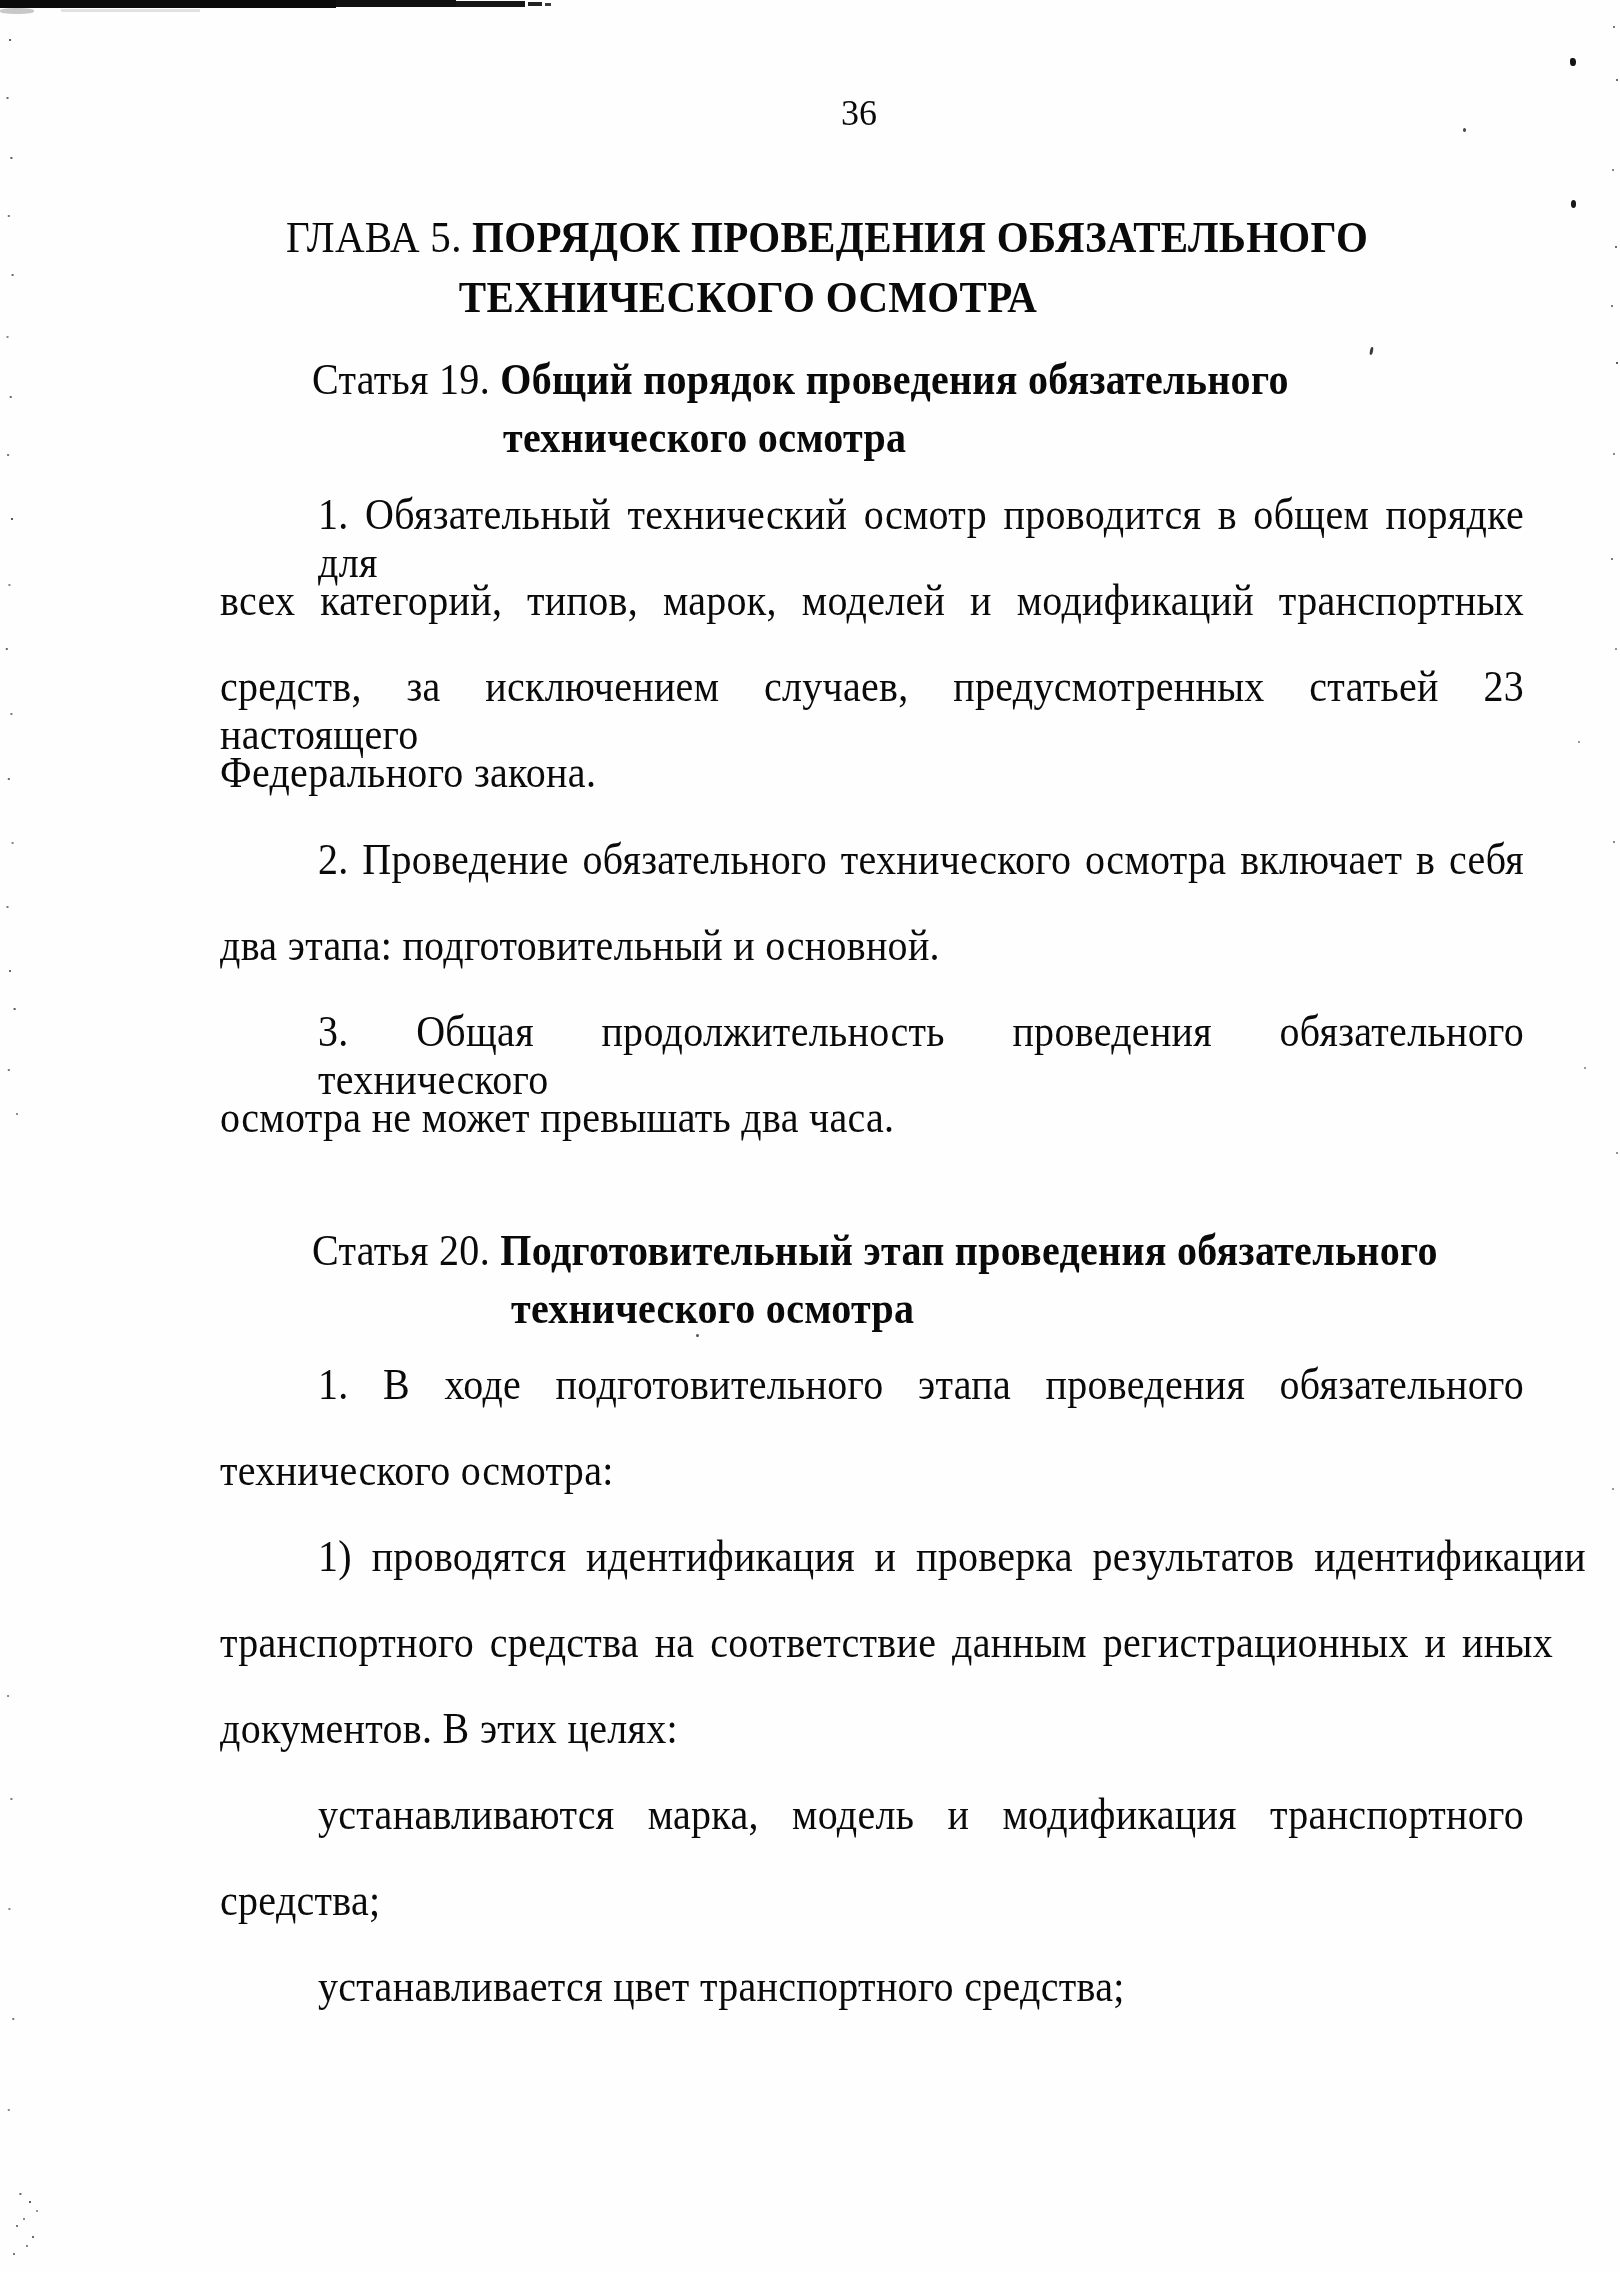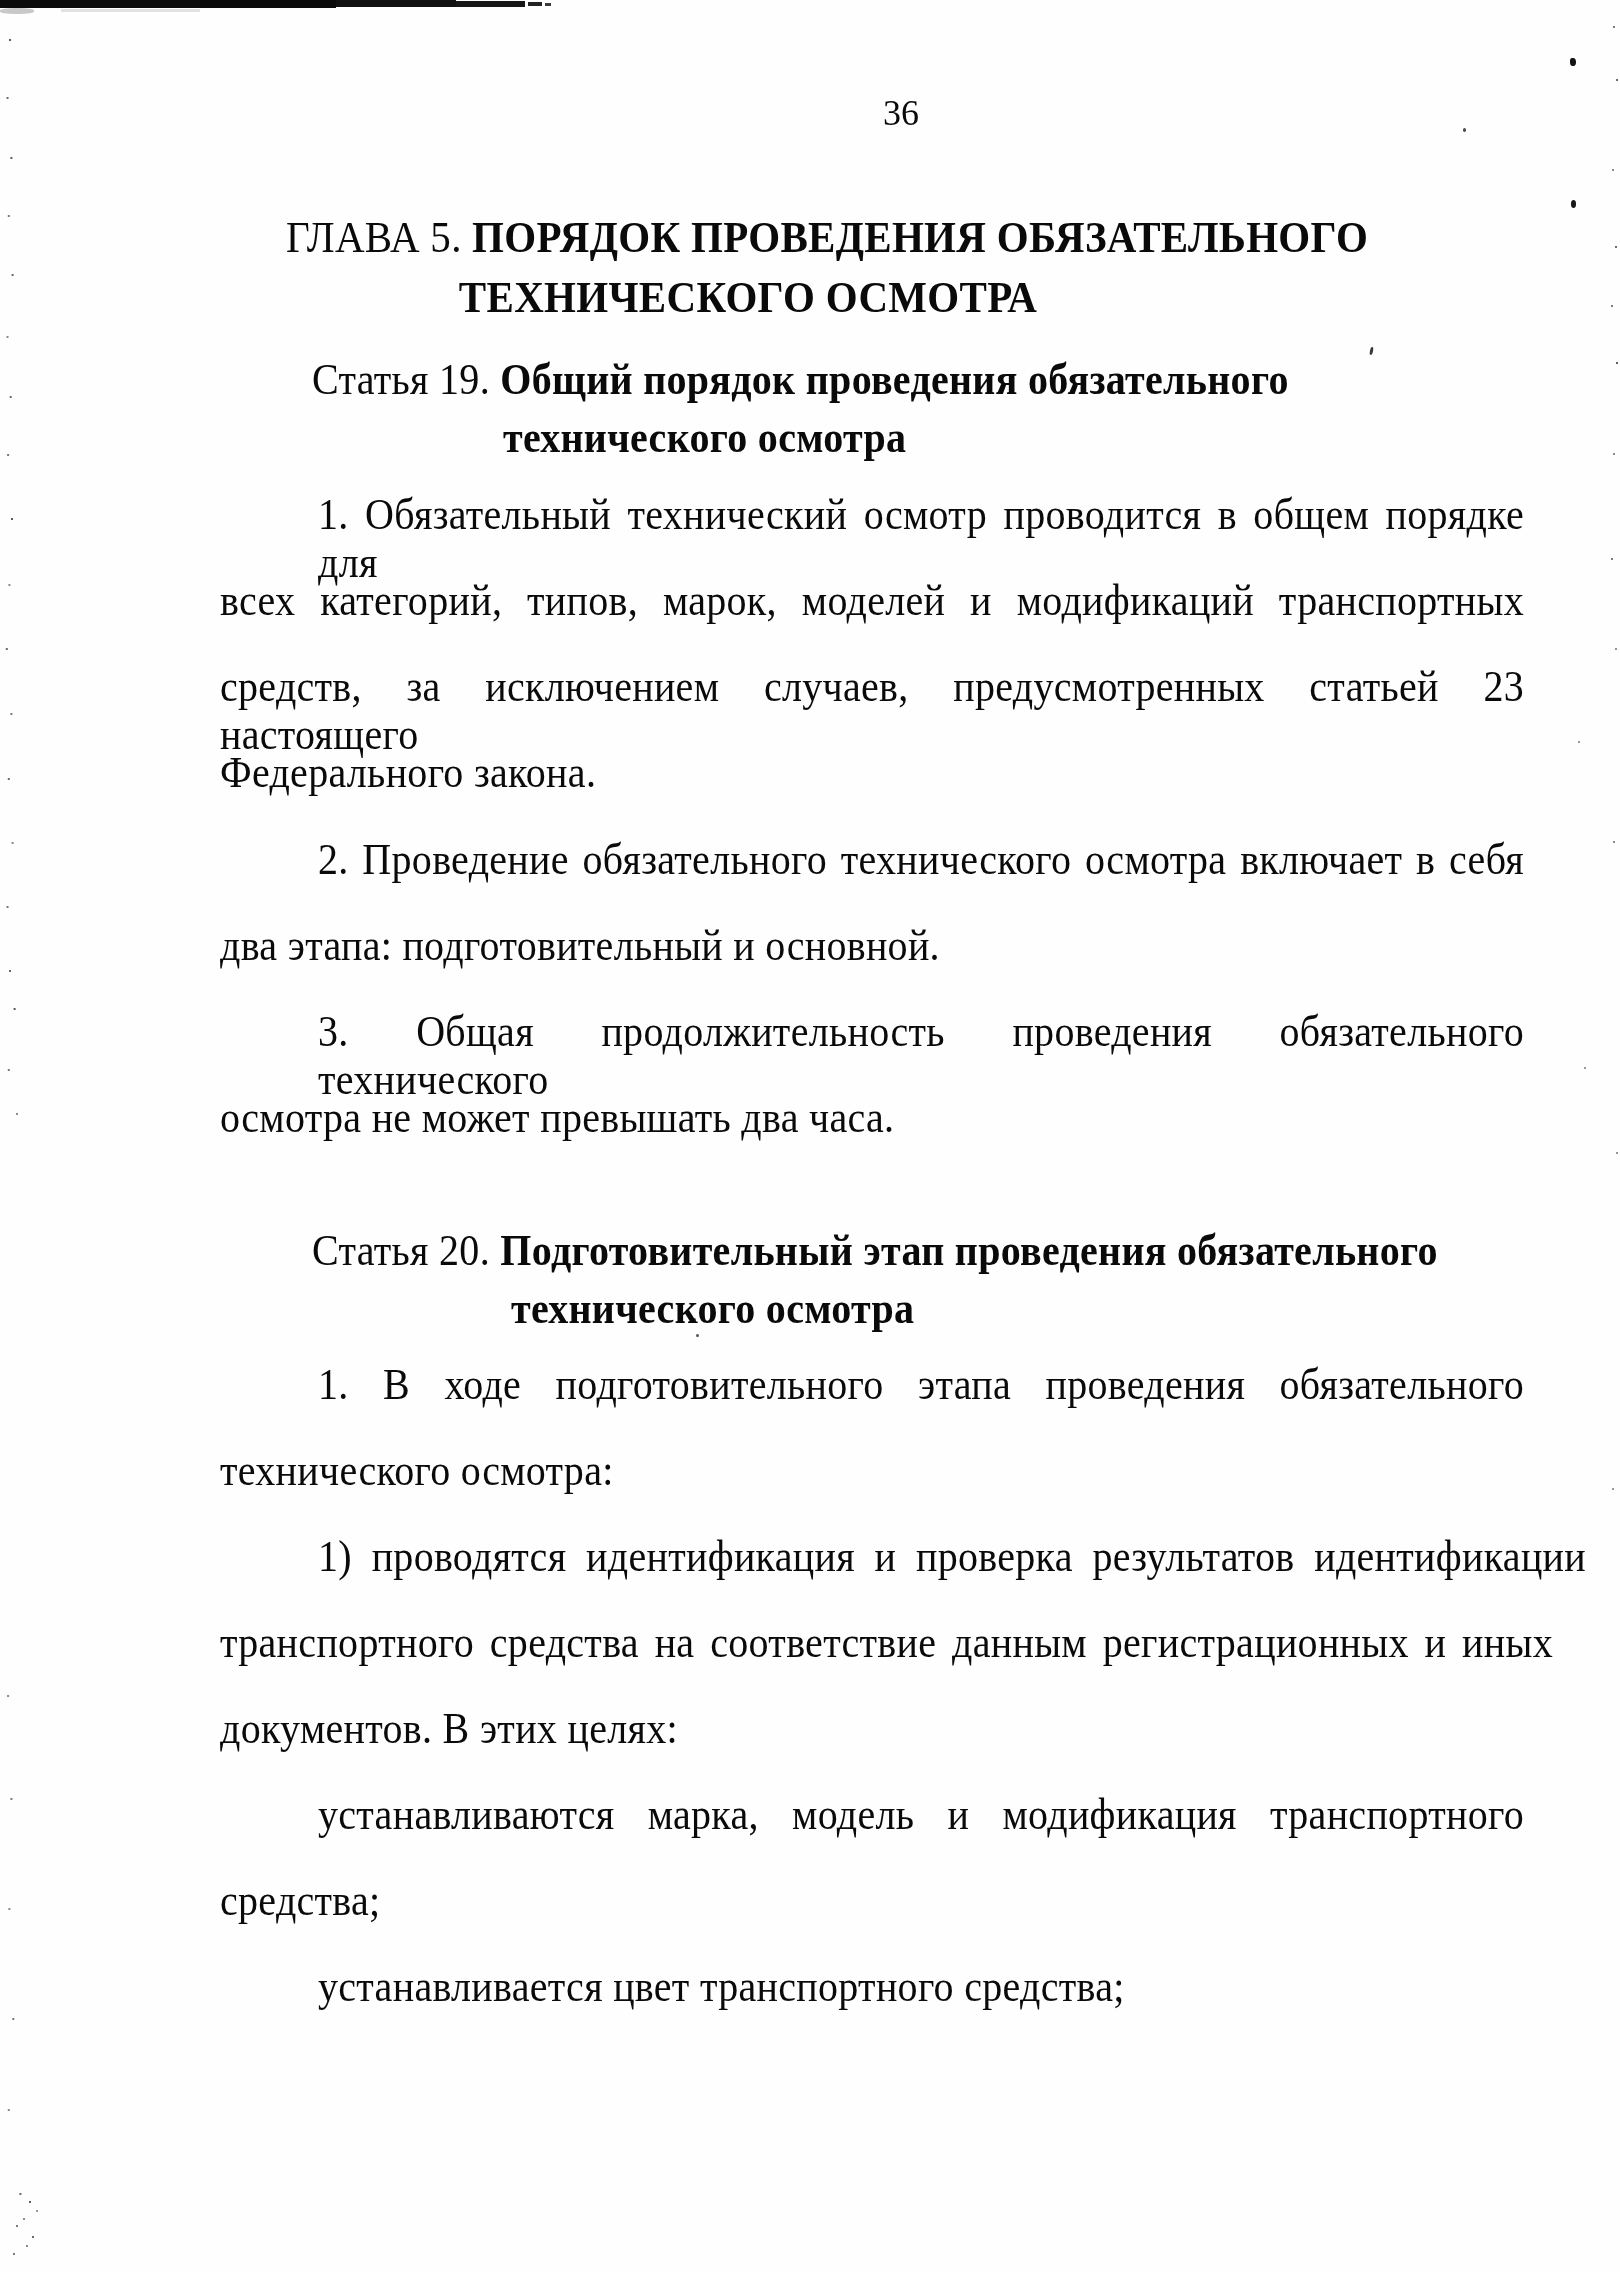--- a/index.html
+++ b/index.html
@@ -52,21 +52,21 @@
     line-height: 43px;
     letter-spacing: 0.3px;
     transform: scaleY(1.12);
     transform-origin: 0 0;
     white-space: nowrap;
   }
   .just { white-space: normal; text-align: justify; text-align-last: justify; -moz-text-align-last: justify; }
   .ind  { padding-left: 98px; box-sizing: border-box; }
   .pagenum {
     position: absolute; left: 841px; top: 94px; width: 78px;
-    text-align: right; font-size: 36px; line-height: 39px;
+    text-align: left; font-size: 36px; line-height: 39px;
   }
   .chapter {
     position: absolute; left: 175px; top: 207px; width: 1304px;
     text-align: center; font-size: 41px; line-height: 54px; font-weight: bold;
     transform: scaleY(1.1); transform-origin: 0 0; letter-spacing: 0.3px;
   }
   .chapter .label { font-weight: normal; margin-right: 10.4px; }
   .chapter .l2 { position: relative; left: -79px; }
   .article-h {
     position: absolute; left: 312px; font-size: 40px; line-height: 53px;

